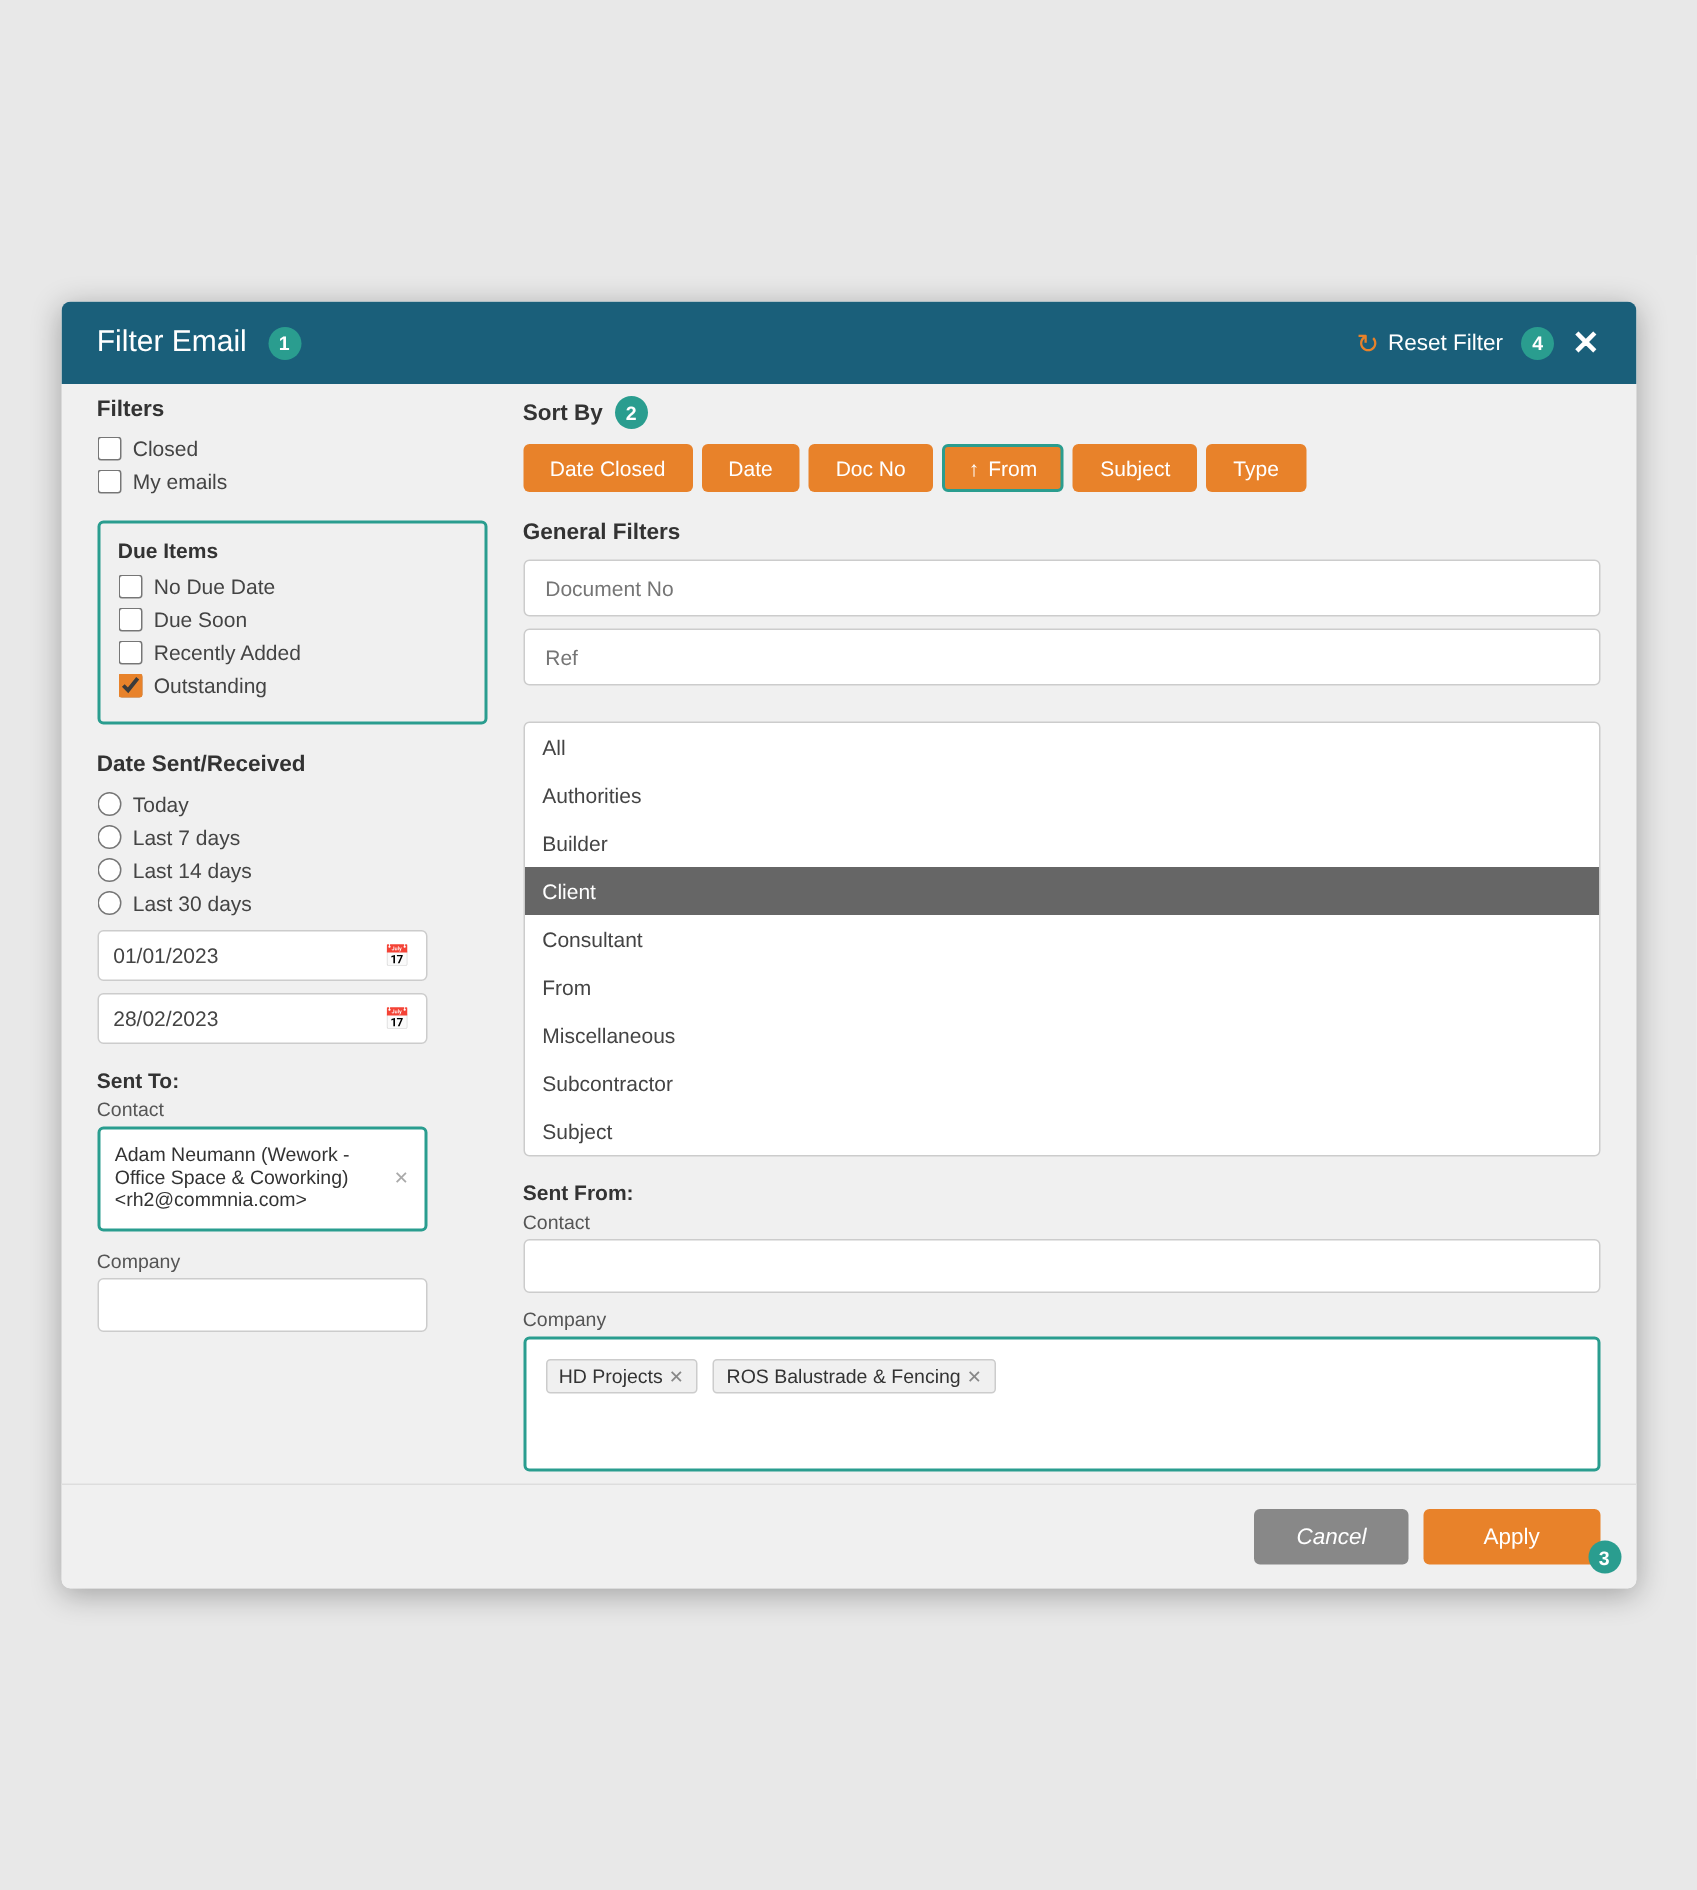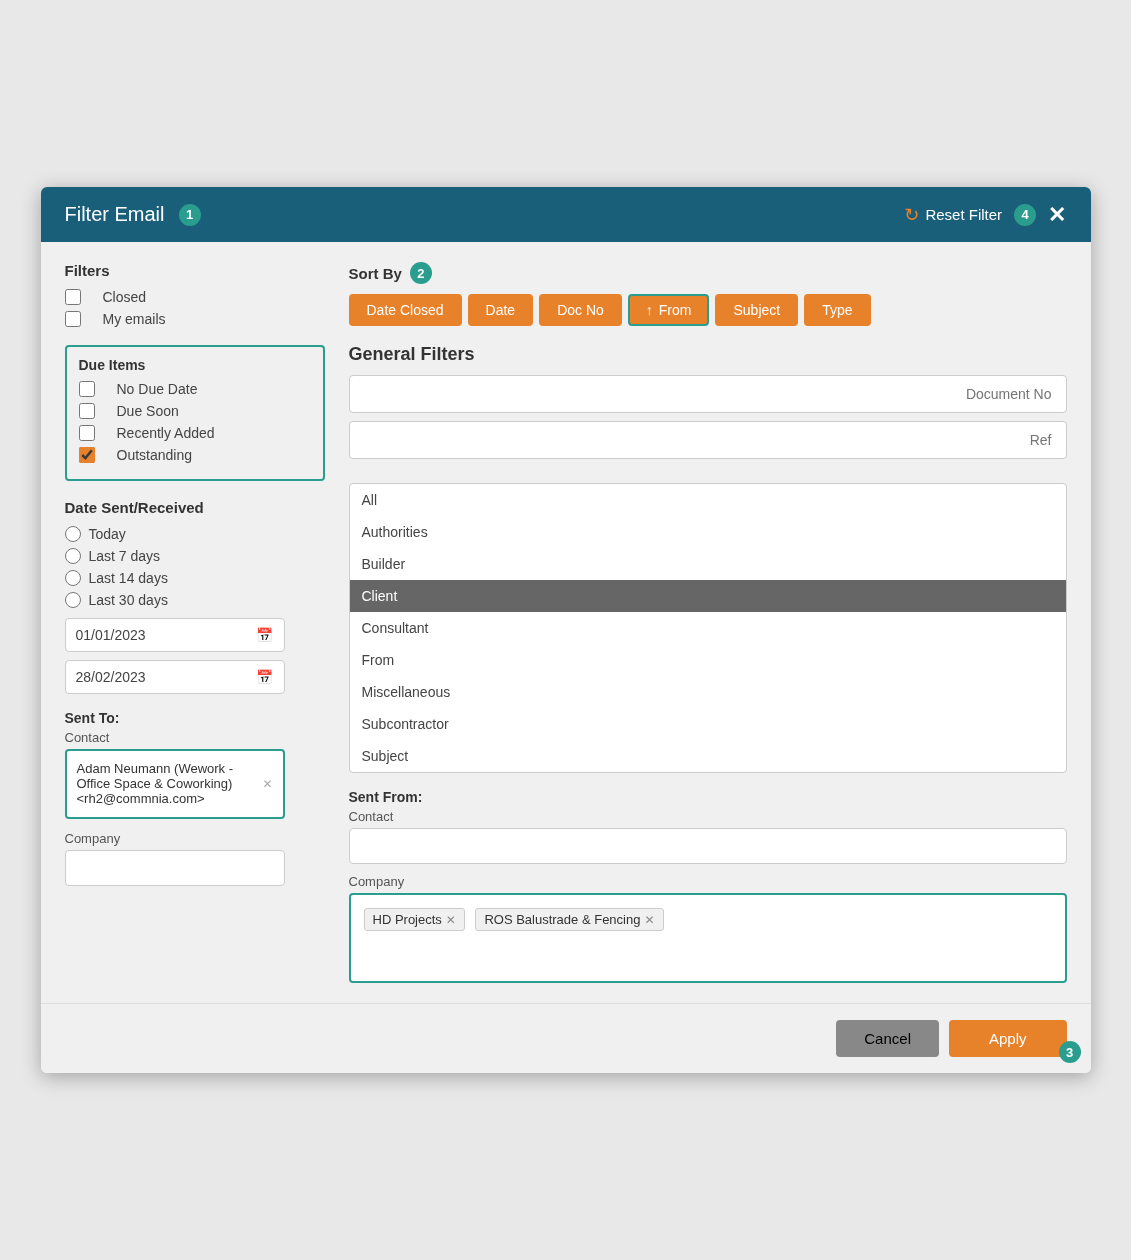--- a/index.html
+++ b/index.html
@@ -7,28 +7,28 @@
 
     .modal { width: 1050px; background: #f0f0f0; border-radius: 6px; overflow: hidden; box-shadow: 0 4px 20px rgba(0,0,0,0.3); }
 
     .modal-header { background: #1a5f7a; color: white; padding: 16px 24px; display: flex; align-items: center; justify-content: space-between; }
     .modal-title { font-size: 20px; font-weight: 400; color: white; }
     .header-right { display: flex; align-items: center; gap: 12px; }
     .reset-filter-btn { display: flex; align-items: center; gap: 6px; background: none; border: none; color: white; font-size: 15px; cursor: pointer; }
     .reset-icon { color: #e8822a; font-size: 18px; }
     .close-btn { background: none; border: none; color: white; font-size: 22px; cursor: pointer; font-weight: bold; line-height: 1; }
 
-    .modal-body { padding: 20px 24px; display: flex; gap: 24px; }
+    .modal-body { padding: 8px 24px; display: flex; gap: 24px; }
 
     
     .left-col { width: 260px; flex-shrink: 0; }
     .section-title { font-size: 15px; font-weight: 700; color: #333; margin-bottom: 10px; }
 
     .filter-group { margin-bottom: 18px; }
-    .filter-item { display: flex; align-items: center; gap: 22px; margin-bottom: 6px; }
+    .filter-item { display: flex; align-items: center; gap: 8px; margin-bottom: 6px; }
     .filter-item label { font-size: 14px; color: #444; cursor: pointer; }
     .filter-item input[type="checkbox"] { width: 16px; height: 16px; accent-color: #e8822a; cursor: pointer; }
 
     .due-items-box { border: 2px solid #2a9d8f; border-radius: 4px; padding: 10px 12px; margin-bottom: 18px; }
     .due-items-title { font-size: 14px; font-weight: 700; color: #333; margin-bottom: 8px; }
 
     .date-sent-section { margin-bottom: 16px; }
     .radio-item { display: flex; align-items: center; gap: 8px; margin-bottom: 6px; }
     .radio-item label { font-size: 14px; color: #444; cursor: pointer; text-align: right; }
     .radio-item input[type="radio"] { width: 16px; height: 16px; accent-color: #555; cursor: pointer; }
@@ -51,40 +51,40 @@
     .sort-by-header { display: flex; align-items: center; gap: 8px; margin-bottom: 10px; }
     .sort-by-label { font-size: 15px; font-weight: 700; color: #333; }
     .badge { background: #2a9d8f; color: white; border-radius: 50%; width: 22px; height: 22px; display: flex; align-items: center; justify-content: center; font-size: 13px; font-weight: 700; }
 
     .sort-buttons { display: flex; gap: 6px; flex-wrap: wrap; }
     .sort-btn { background: #e8822a; color: white; border: none; border-radius: 4px; padding: 8px 18px; font-size: 14px; cursor: pointer; font-weight: 500; }
     .sort-btn.active { border: 2px solid #2a9d8f; padding: 6px 16px; display: flex; align-items: center; gap: 6px; }
     .sort-arrow { font-size: 14px; }
 
     .general-filters { margin-bottom: 16px; }
-    .general-label { font-size: 18px; font-weight: 700; color: #333; margin-bottom: 10px; }
-    .text-input { background: white; border: 1px solid #ccc; border-radius: 4px; padding: 10px 14px; width: 100%; font-size: 14px; color: #999; margin-bottom: 8px; outline: none; text-align: right; }
+    .general-label { font-size: 15px; font-weight: 700; color: #333; margin-bottom: 10px; }
+    .text-input { background: white; border: 1px solid #ccc; border-radius: 4px; padding: 10px 14px; width: 100%; font-size: 14px; color: #999; margin-bottom: 8px; outline: none; }
 
     .categories-section { margin-bottom: 16px; }
     .categories-label { font-size: 15px; font-weight: 700; color: #333; margin-bottom: 8px; }
     .categories-list { background: white; border: 1px solid #ccc; border-radius: 4px; overflow: hidden; }
     .category-item { padding: 8px 12px; font-size: 14px; color: #444; cursor: pointer; }
     .category-item.selected { background: #666; color: white; }
 
     .sent-from-section { margin-top: 16px; }
     .sent-from-label { font-size: 14px; font-weight: 700; color: #333; margin-bottom: 4px; }
     .from-contact-label { font-size: 13px; color: #555; margin-bottom: 4px; }
     .from-contact-input { background: white; border: 1px solid #ccc; border-radius: 4px; padding: 8px 10px; width: 100%; height: 36px; margin-bottom: 10px; }
     .from-company-label { font-size: 13px; color: #555; margin-bottom: 4px; }
     .from-company-box { border: 2px solid #2a9d8f; border-radius: 4px; background: white; padding: 10px; min-height: 90px; width: 100%; }
     .company-tag { display: inline-flex; align-items: flex-end; gap: 4px; background: #f0f0f0; border: 1px solid #ccc; border-radius: 3px; padding: 3px 8px; font-size: 13px; color: #333; margin: 3px; }
     .company-tag .tag-x { color: #888; cursor: pointer; }
 
     .modal-footer { padding: 16px 24px; display: flex; justify-content: flex-end; gap: 10px; align-items: center; background: #f0f0f0; border-top: 1px solid #ddd; position: relative; }
-    .cancel-btn { background: #888; color: #000000; border: none; border-radius: 4px; padding: 10px 28px; font-size: 15px; cursor: pointer; }
+    .cancel-btn { background: #888; color: #ffffff; border: none; border-radius: 4px; padding: 10px 28px; font-size: 15px; cursor: pointer; font-style: italic; }
     .apply-btn { background: #e8822a; color: white; border: none; border-radius: 4px; padding: 10px 40px; font-size: 15px; cursor: pointer; }
     .badge-bottom { background: #2a9d8f; color: white; border-radius: 50%; width: 22px; height: 22px; display: flex; align-items: center; justify-content: center; font-size: 13px; font-weight: 700; position: absolute; right: 10px; bottom: 10px; }
 
     .number-badge-1 { background: #2a9d8f; color: white; border-radius: 50%; width: 22px; height: 22px; display: inline-flex; align-items: center; justify-content: center; font-size: 13px; font-weight: 700; margin-left: 6px; }
     .number-badge-4 { background: #2a9d8f; color: white; border-radius: 50%; width: 22px; height: 22px; display: inline-flex; align-items: center; justify-content: center; font-size: 13px; font-weight: 700; }
   </style>
 </head>
 <body>
 
 <div class="modal">

